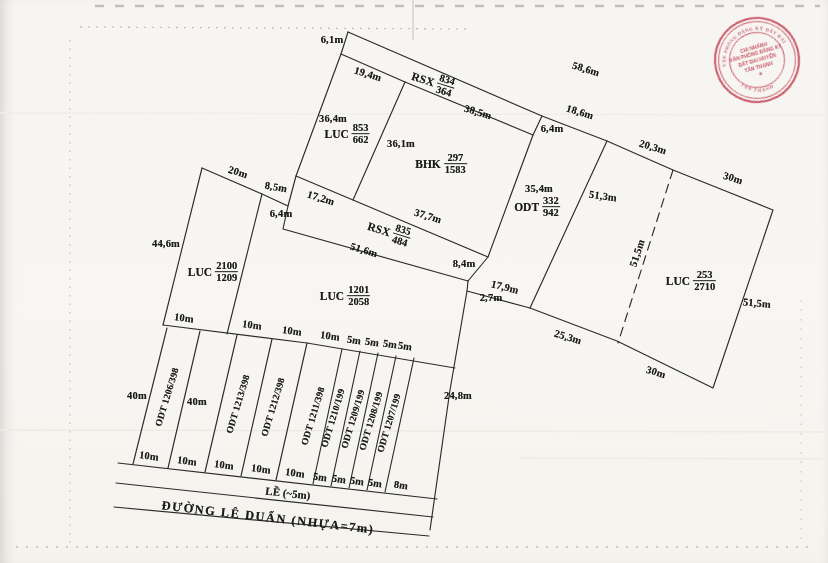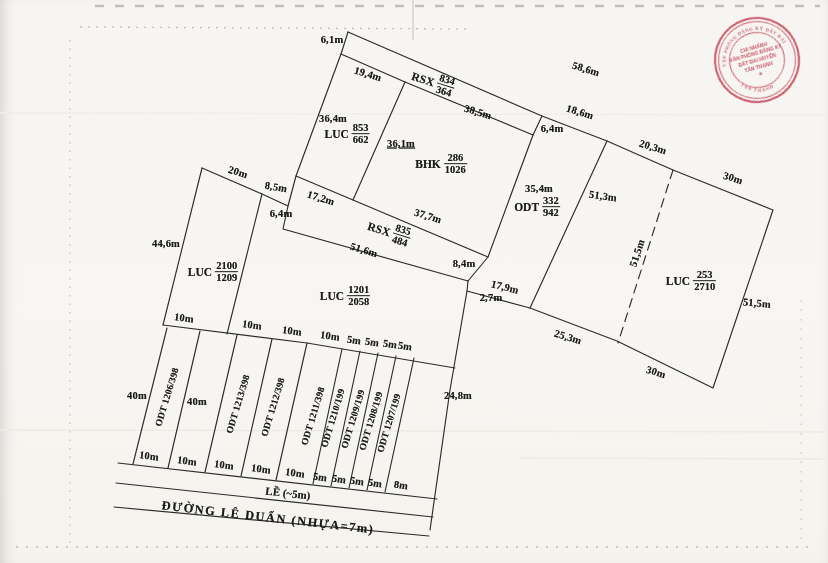--- a/index.html
+++ b/index.html
@@ -84,21 +84,21 @@
       <path d="M118,463 L437,499 M116,483 L433,517 M114,507 L429,536"></path>
     </g>
   </svg>
 
   <div class="lbl-layer">
       <div class="dim" style="left: 332px; top: 39px; transform: translate(-50%, -50%) rotate(0deg);">6,1m</div>
       <div class="dim" style="left: 368px; top: 74px; transform: translate(-50%, -50%) rotate(17deg);">19,4m</div>
       <div class="dim" style="left: 586px; top: 69px; transform: translate(-50%, -50%) rotate(17deg);">58,6m</div>
       <div class="dim" style="left: 297px; top: 118px; transform: translate(-50%, -50%) rotate(0deg); margin-left: 36px;">36,4m</div>
       <div class="dim" style="left: 478px; top: 112px; transform: translate(-50%, -50%) rotate(17deg);">38,5m</div>
-      <div class="dim" style="left: 401px; top: 143px; transform: translate(-50%, -50%) rotate(0deg); text-decoration: underline;">36,1m</div>
+      <div class="dim" style="left: 401px; top: 143px; transform: translate(-50%, -50%) rotate(0deg);">36,1m</div>
       <div class="dim" style="left: 580px; top: 112px; transform: translate(-50%, -50%) rotate(17deg);">18,6m</div>
       <div class="dim" style="left: 552px; top: 128px; transform: translate(-50%, -50%) rotate(0deg);">6,4m</div>
       <div class="dim" style="left: 653px; top: 147px; transform: translate(-50%, -50%) rotate(17deg);">20,3m</div>
       <div class="dim" style="left: 733px; top: 178px; transform: translate(-50%, -50%) rotate(17deg);">30m</div>
       <div class="dim" style="left: 491px; top: 188px; transform: translate(-50%, -50%) rotate(0deg); margin-left: 48px;">35,4m</div>
       <div class="dim" style="left: 603px; top: 196px; transform: translate(-50%, -50%) rotate(8deg);">51,3m</div>
       <div class="dim" style="left: 637px; top: 253px; transform: translate(-50%, -50%) rotate(-72deg);">51,5m</div>
       <div class="dim" style="left: 757px; top: 303px; transform: translate(-50%, -50%) rotate(5deg);">51,5m</div>
       <div class="dim" style="left: 238px; top: 172px; transform: translate(-50%, -50%) rotate(17deg);">20m</div>
       <div class="dim" style="left: 276px; top: 187px; transform: translate(-50%, -50%) rotate(10deg);">8,5m</div>
@@ -146,22 +146,22 @@
       <div class="parcel" style="left: 347px; top: 134px; transform: translate(-50%, -50%) rotate(0deg);">
         <span class="pcode">LUC</span>
         <span class="frac">
           <span class="ftop">853</span>
           <span class="fbot">662</span>
         </span>
       </div>
       <div class="parcel" style="left: 441px; top: 164px; transform: translate(-50%, -50%) rotate(0deg);">
         <span class="pcode">BHK</span>
         <span class="frac">
-          <span class="ftop">286</span>
-          <span class="fbot">1026</span>
+          <span class="ftop">297</span>
+          <span class="fbot">1583</span>
         </span>
       </div>
       <div class="parcel" style="left: 537px; top: 207px; transform: translate(-50%, -50%) rotate(0deg);">
         <span class="pcode">ODT</span>
         <span class="frac">
           <span class="ftop">332</span>
           <span class="fbot">942</span>
         </span>
       </div>
       <div class="parcel" style="left: 389px; top: 232px; transform: translate(-50%, -50%) rotate(17deg);">

